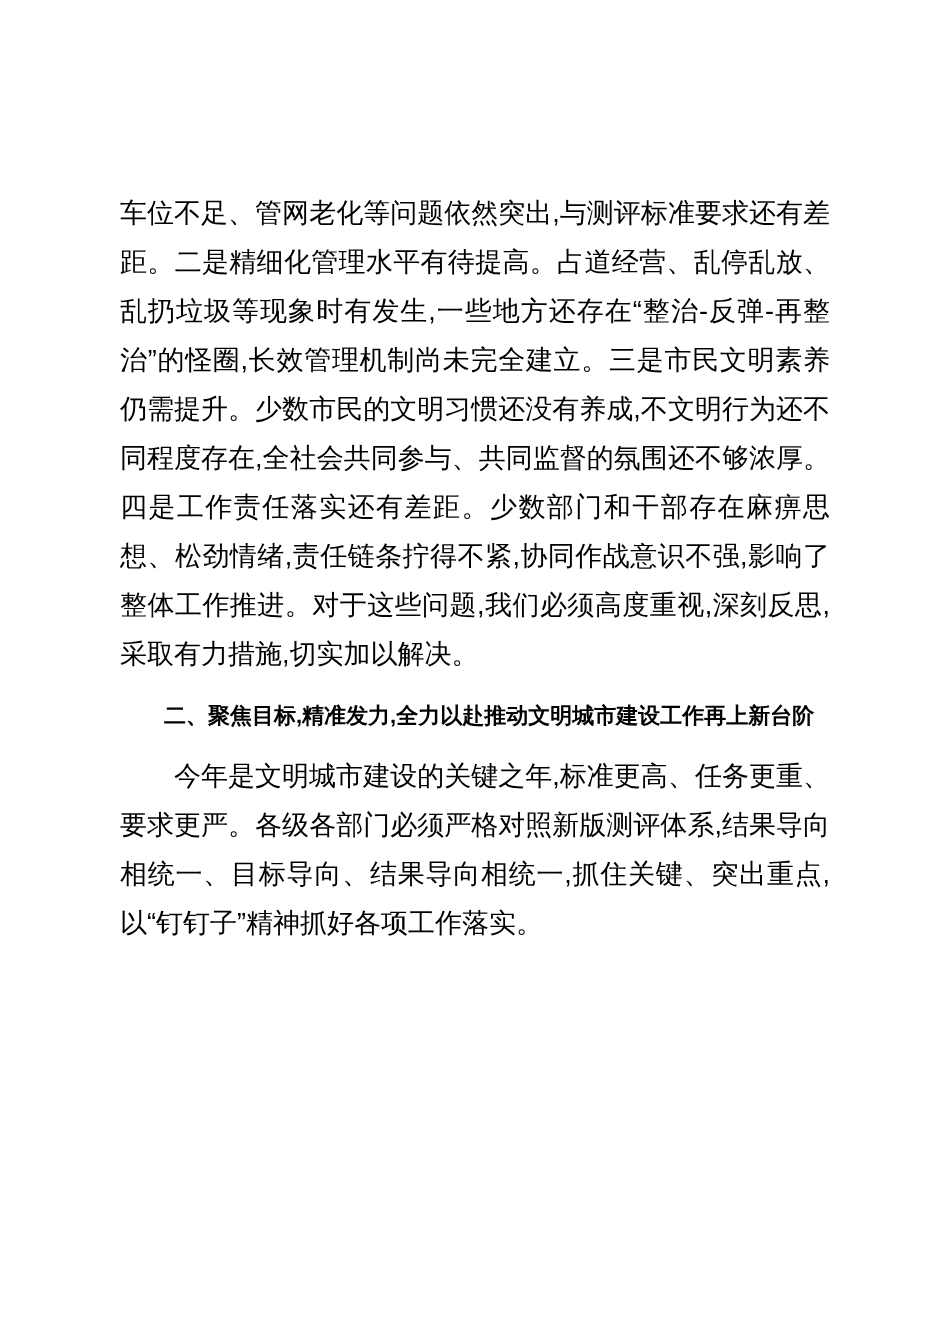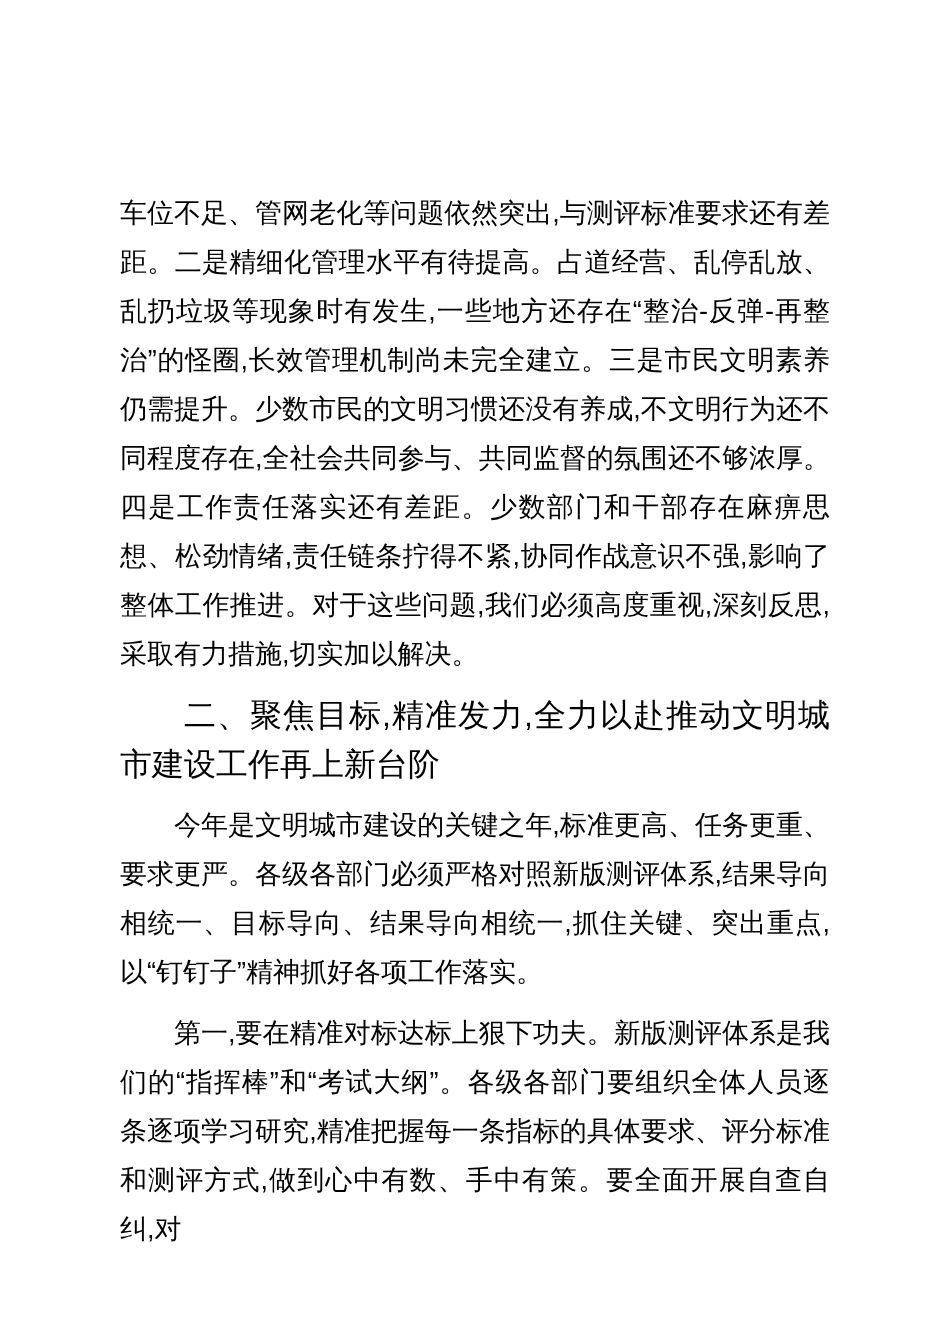--- a/index.html
+++ b/index.html
@@ -32,33 +32,32 @@
     color: #000000;
     text-align: justify;
     text-justify: inter-ideograph;
     word-break: break-all;
   }
   .para.indent {
     text-indent: 2em;
   }
   .heading {
     margin: 0 0 12px 0;
-    font-size: 32px;
+    font-size: 22px;
     line-height: 49px;
-    font-weight: normal;
+    font-weight: bold;
     color: #000000;
     text-align: justify;
     text-justify: inter-ideograph;
     word-break: break-all;
     text-indent: 2em;
   }
 </style>
 </head>
 <body>
 
 <div class="doc-page">
   <div class="doc-content">
     <p class="para">车位不足、管网老化等问题依然突出,与测评标准要求还有差距。二是精细化管理水平有待提高。占道经营、乱停乱放、乱扔垃圾等现象时有发生,一些地方还存在“整治-反弹-再整治”的怪圈,长效管理机制尚未完全建立。三是市民文明素养仍需提升。少数市民的文明习惯还没有养成,不文明行为还不同程度存在,全社会共同参与、共同监督的氛围还不够浓厚。四是工作责任落实还有差距。少数部门和干部存在麻痹思想、松劲情绪,责任链条拧得不紧,协同作战意识不强,影响了整体工作推进。对于这些问题,我们必须高度重视,深刻反思,采取有力措施,切实加以解决。</p>
     <h2 class="heading">二、聚焦目标,精准发力,全力以赴推动文明城市建设工作再上新台阶</h2>
     <p class="para indent">今年是文明城市建设的关键之年,标准更高、任务更重、要求更严。各级各部门必须严格对照新版测评体系,结果导向相统一、目标导向、结果导向相统一,抓住关键、突出重点,以“钉钉子”精神抓好各项工作落实。</p>
-    <p class="para indent">第一,要在精准对标达标上狠下功夫。新版测评体系是我们的“指挥棒”和“考试大纲”。各级各部门要组织全体人员逐条逐项学习研究,精准把握每一条指标的具体要求、评分标准和测评方式,做到心中有数、手中有策。要全面开展自查自纠,对</p>
   </div>
 </div>
 
 </body></html>

